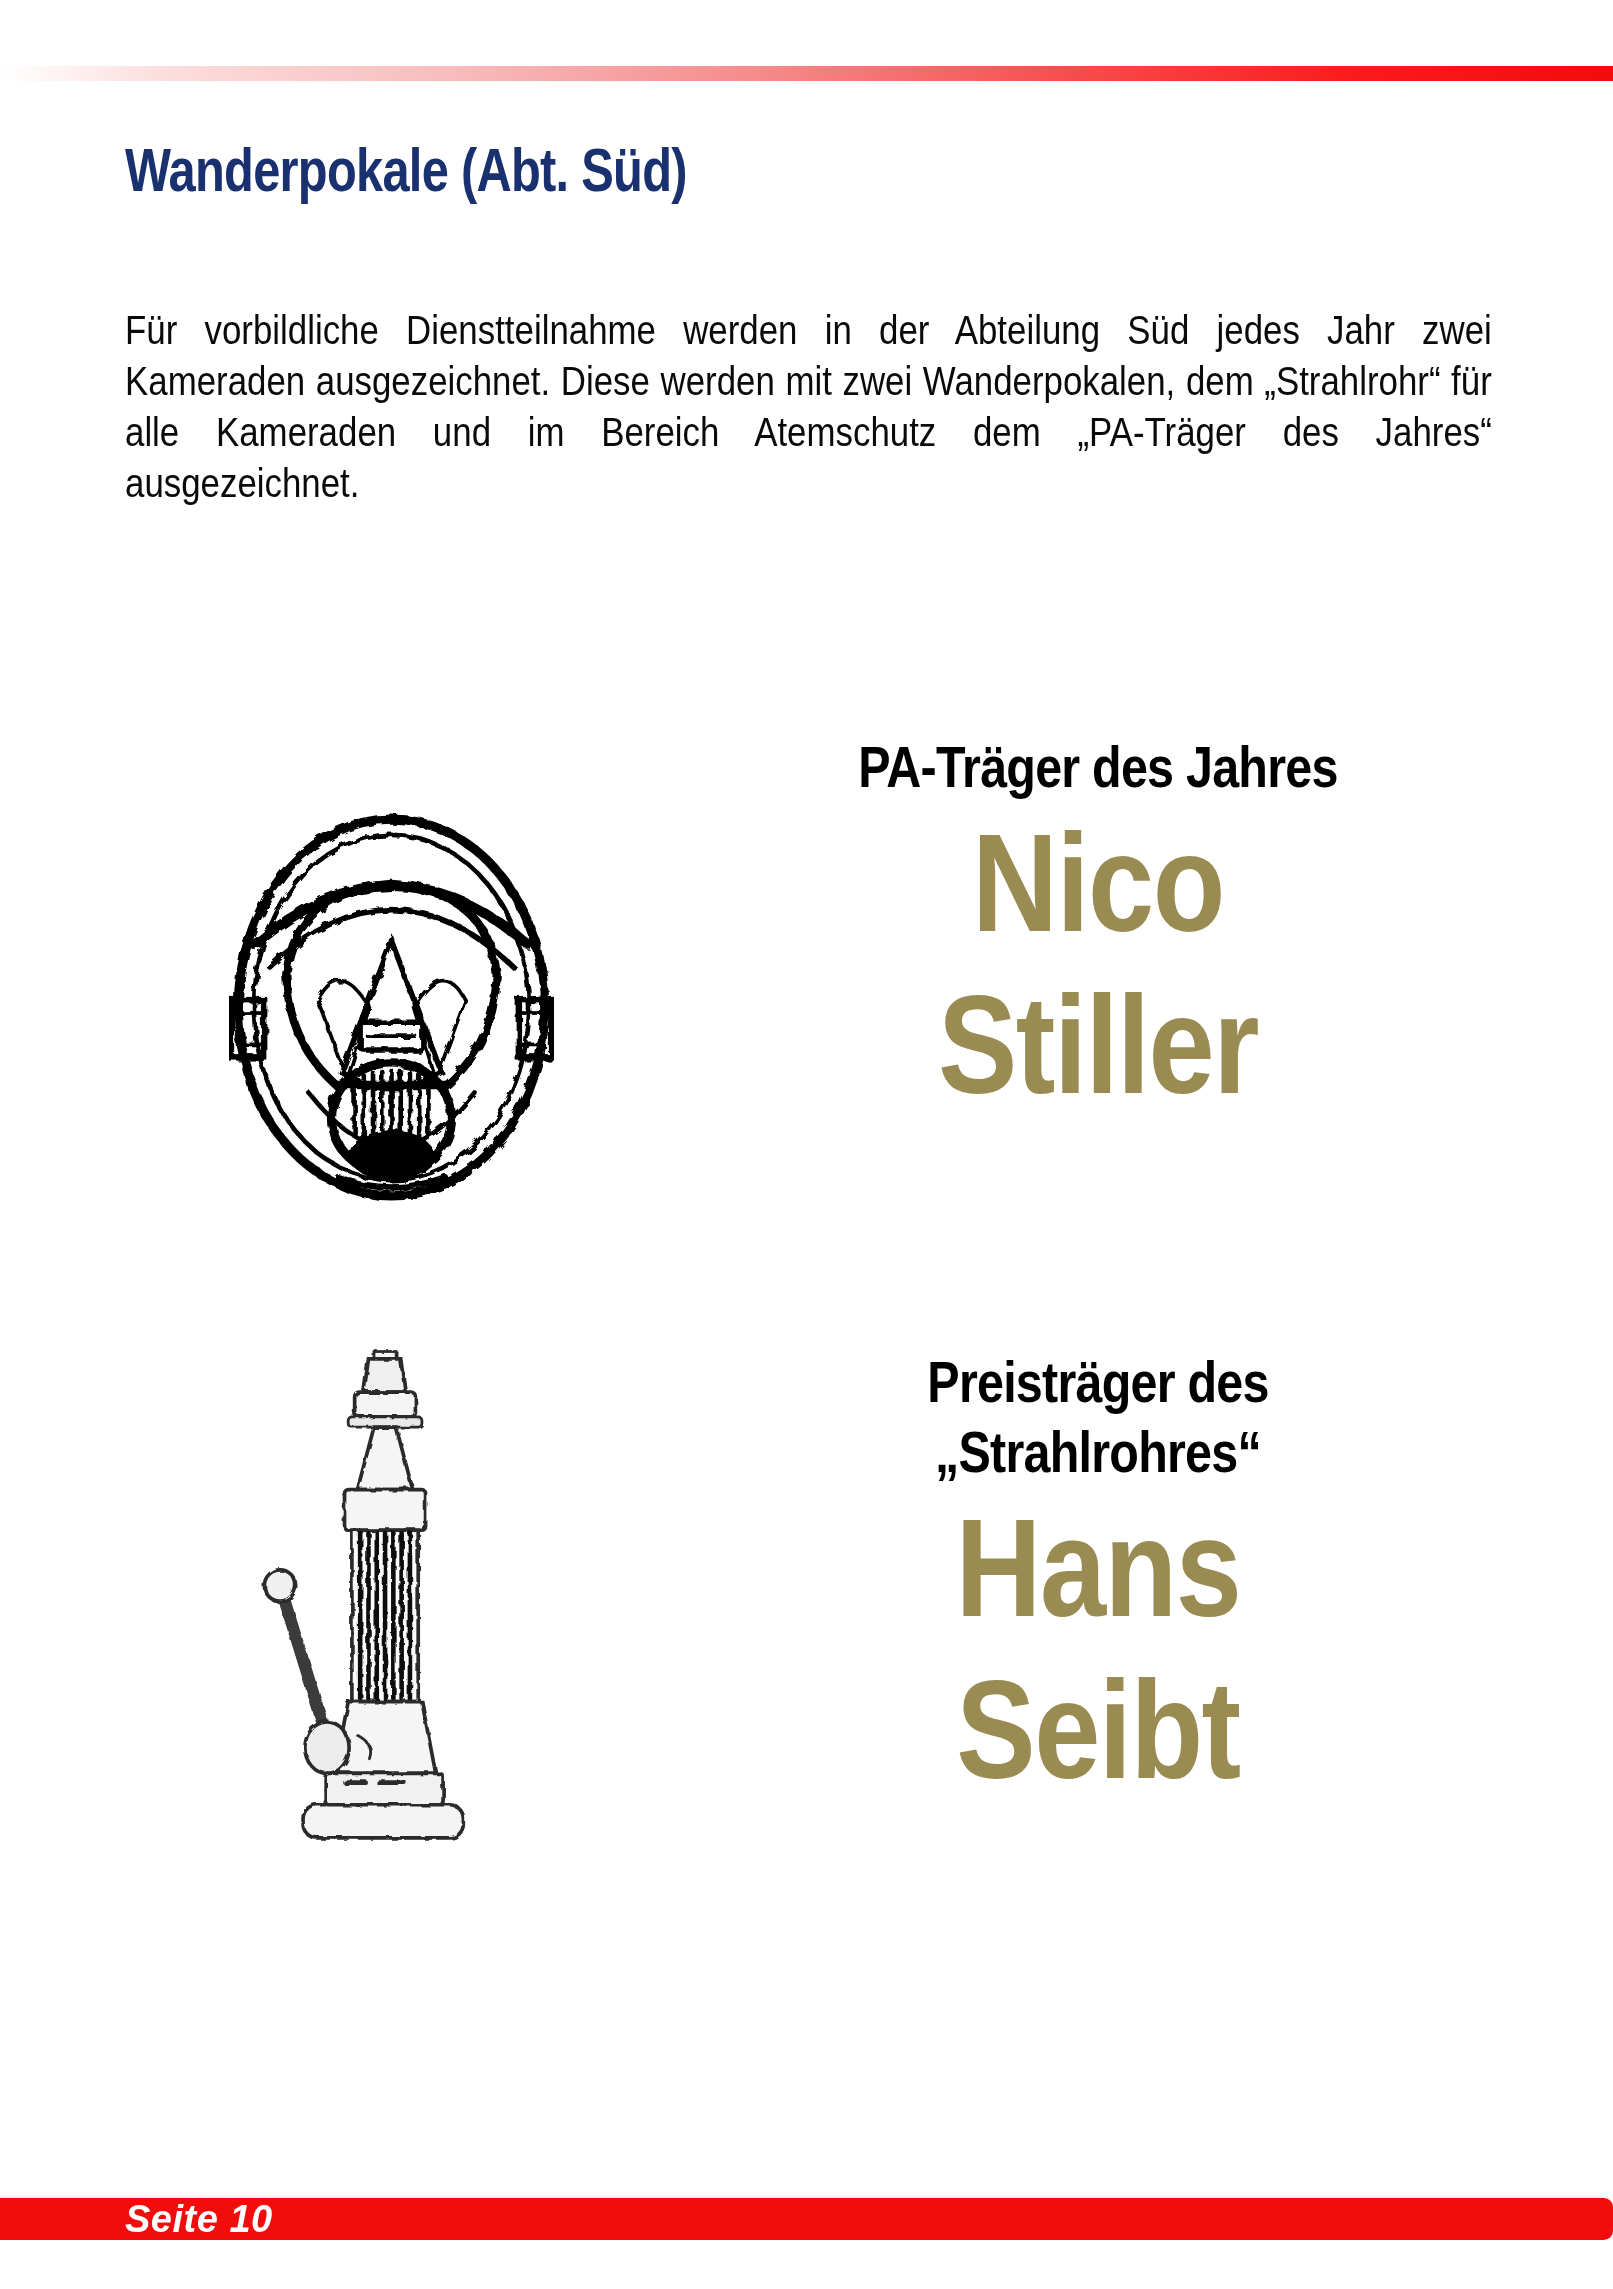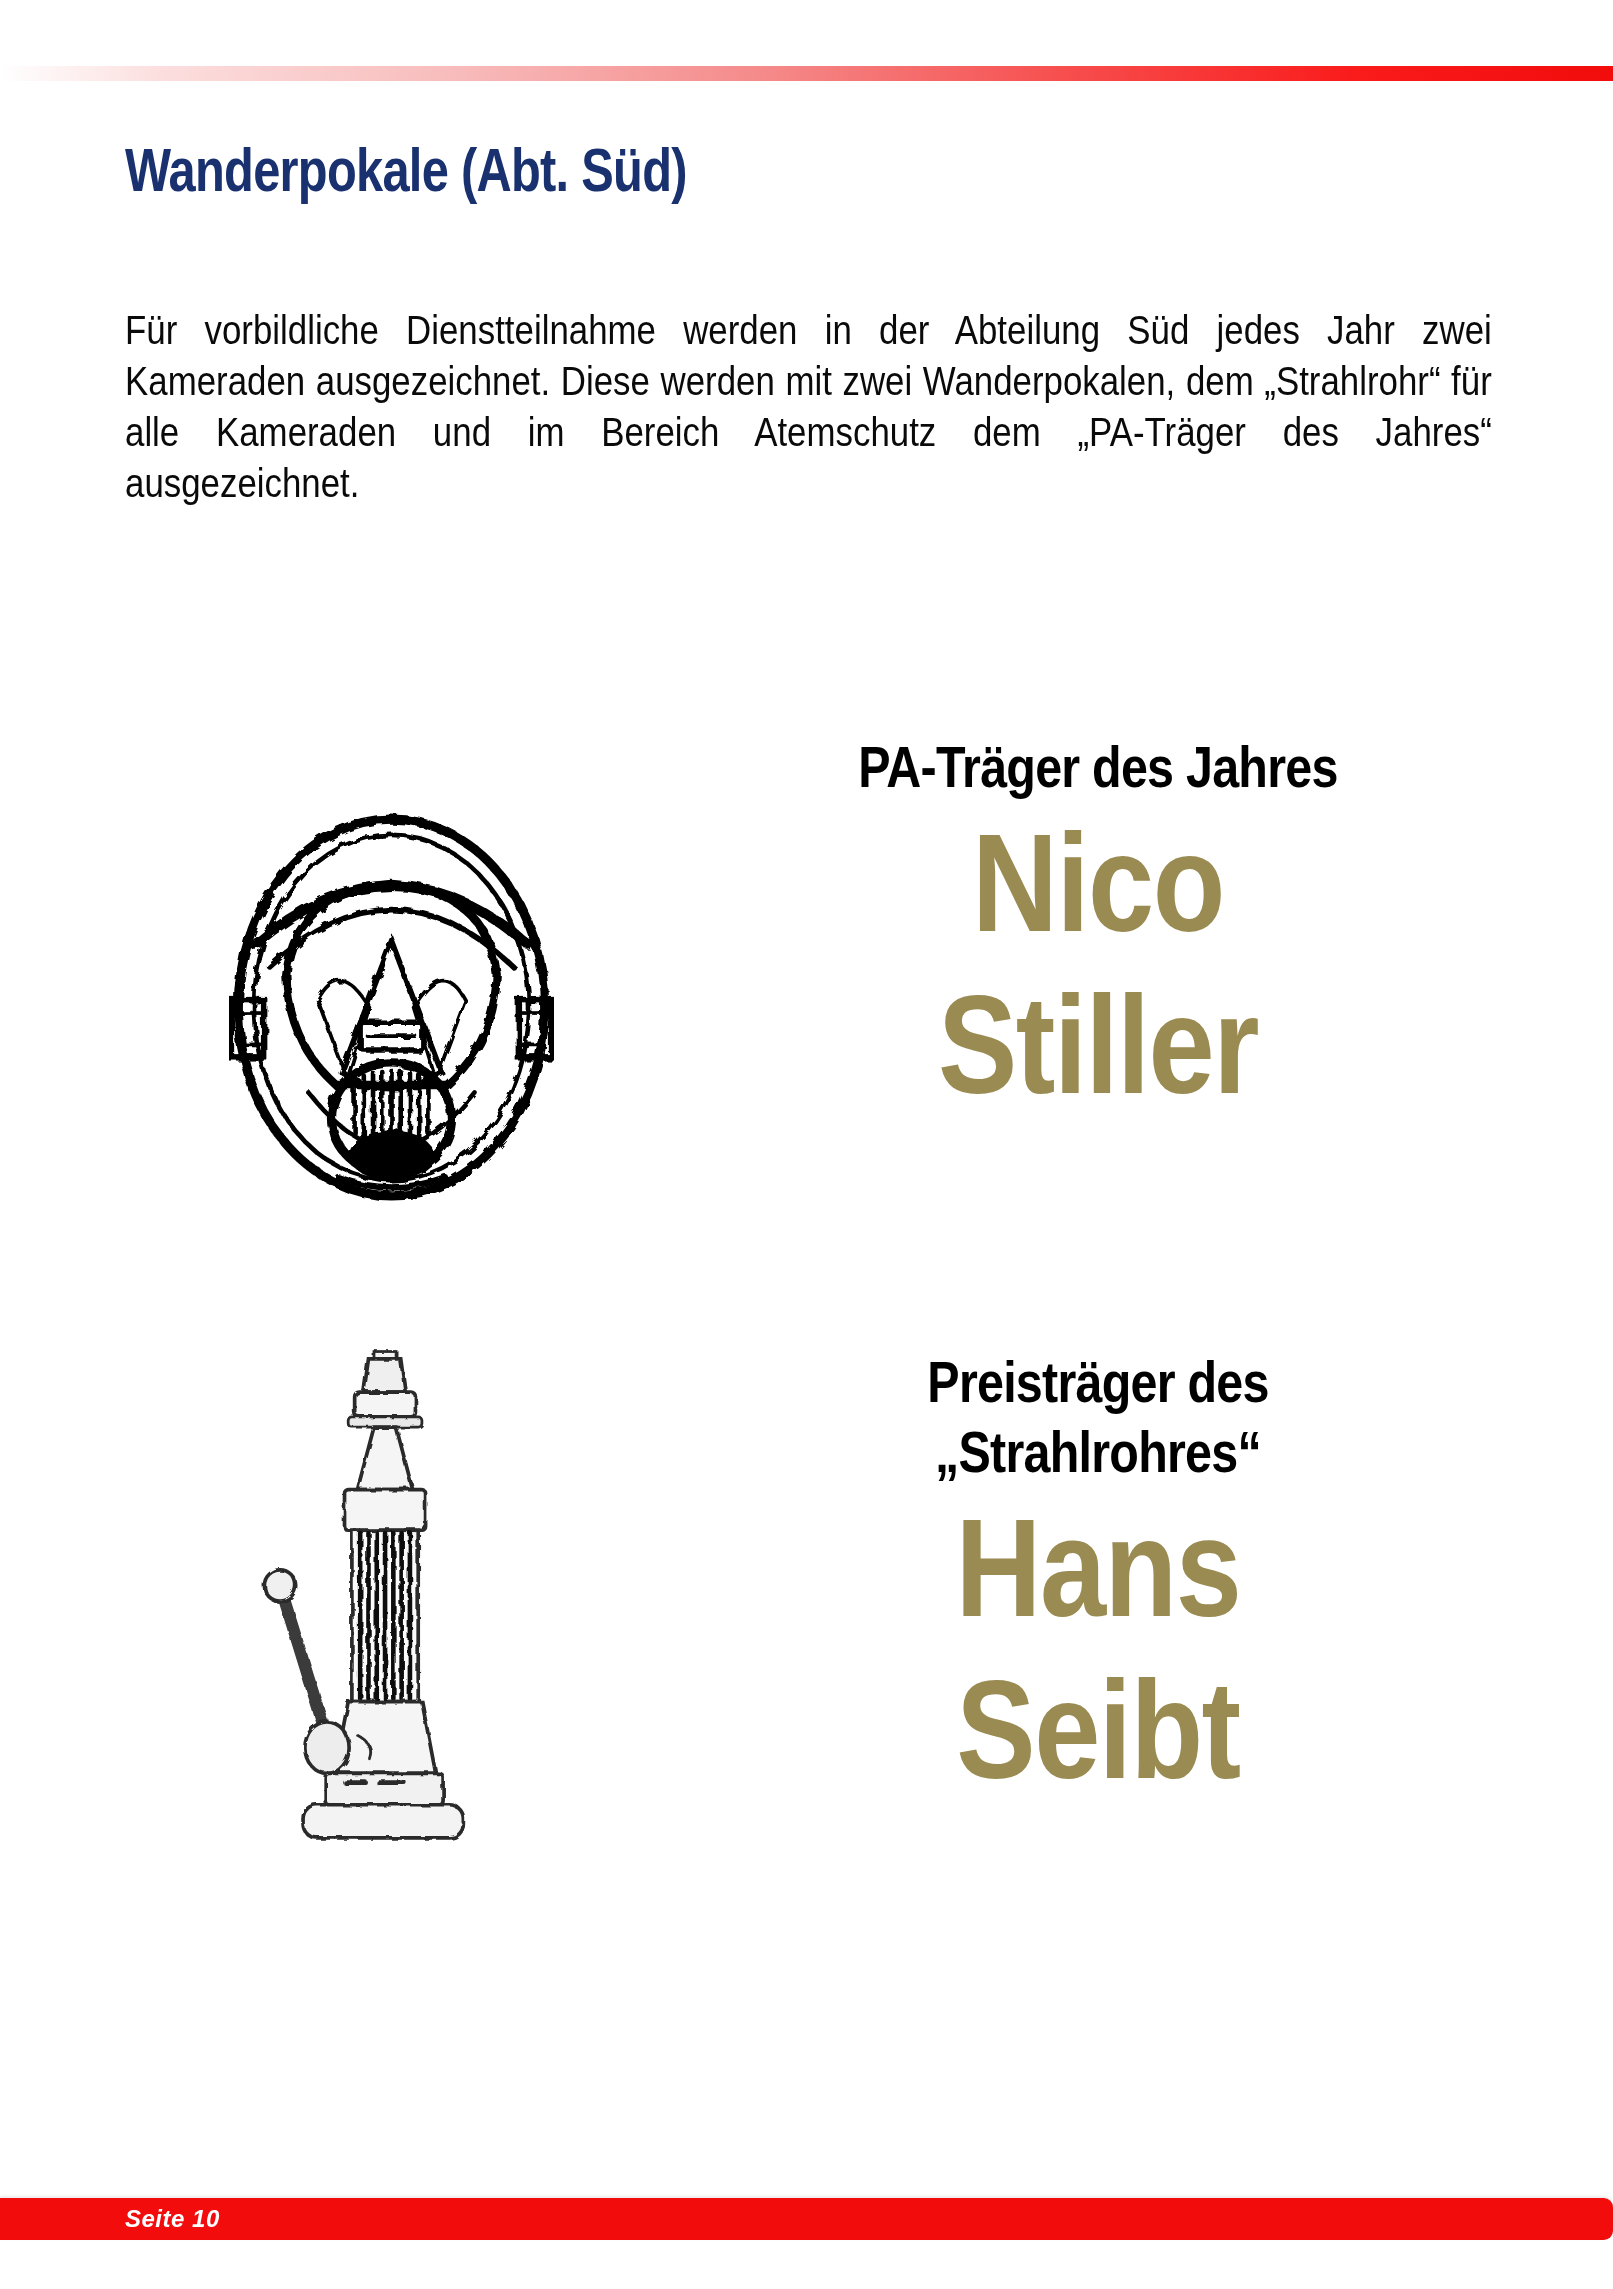--- a/index.html
+++ b/index.html
@@ -63,21 +63,21 @@
   .mask-figure svg,.nozzle-figure svg{width:100%;height:100%;display:block;}
 
   
   .footer-bar{
     position:absolute;left:0;top:2198px;width:1613px;height:42px;
     background:var(--accent-red);border-radius:0 9.2px 9.2px 0;
     box-shadow:0 -1.8px 2.8px rgba(0,0,0,0.08);
   }
   .page-number{
     position:absolute;left:125px;top:0;height:42px;line-height:42px;
-    font-size:24px;font-weight:bold;font-style:italic;color:#ffffff;
+    font-size:38px;font-weight:bold;font-style:italic;color:#ffffff;
     letter-spacing:0.5px;
   }
 </style>
 </head>
 <body>
 
 <div class="page">
 
   <div class="top-rule"></div>
 

